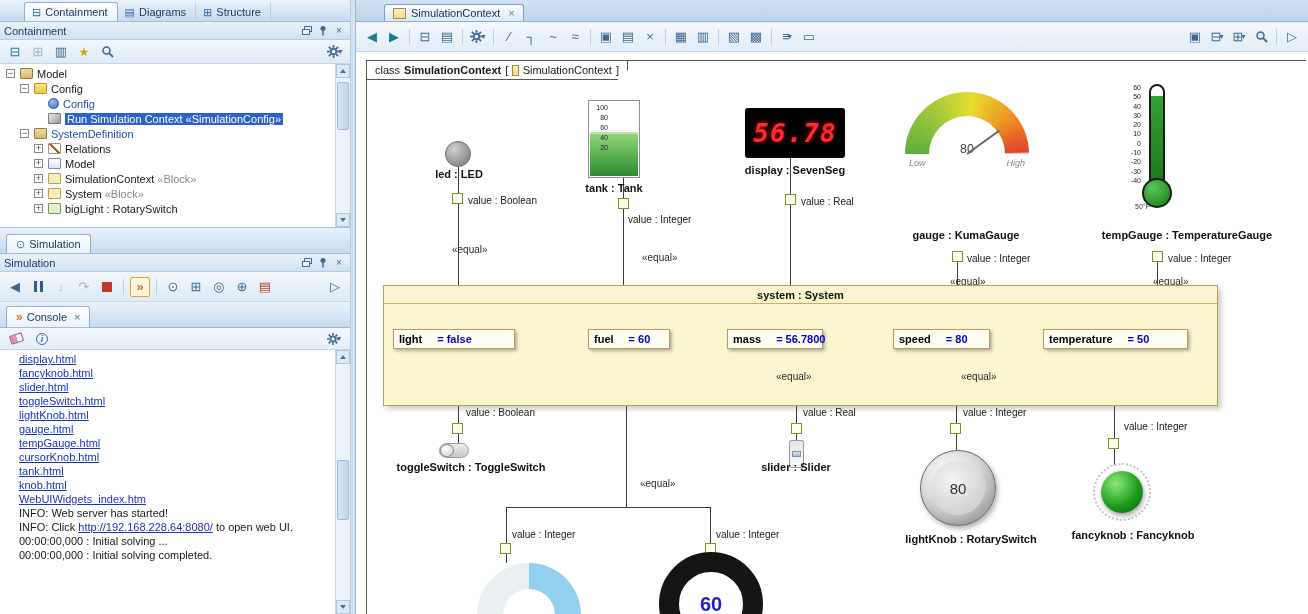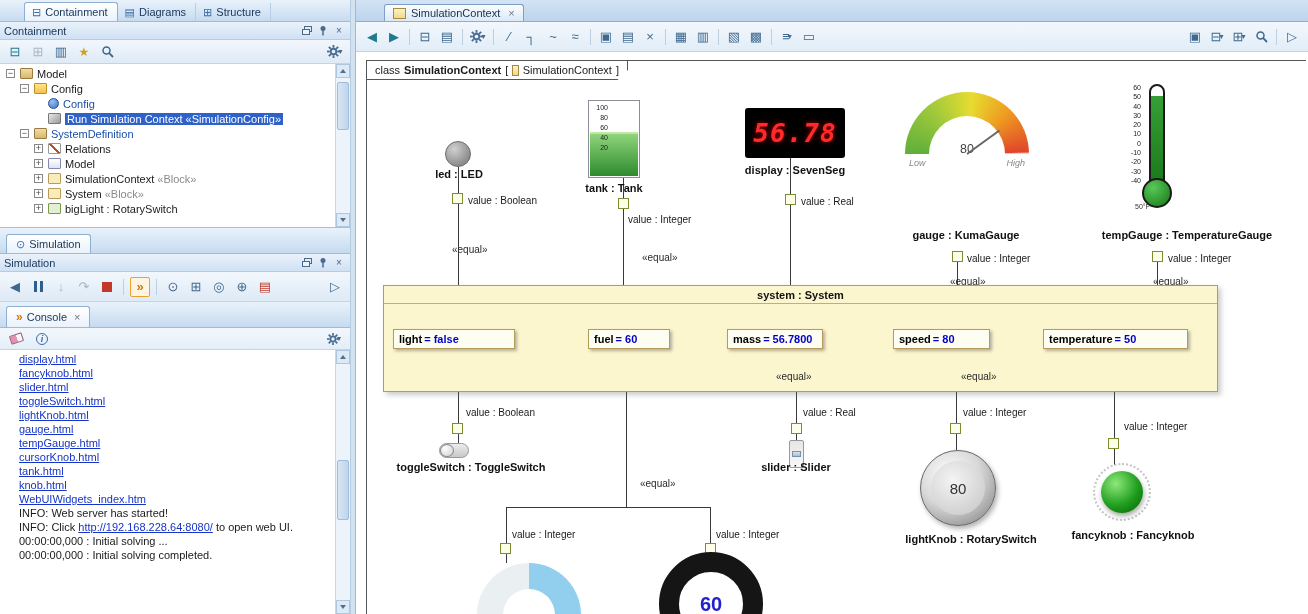--- a/index.html
+++ b/index.html
@@ -113,25 +113,25 @@
   .kuma-low { position:absolute; left:4px; top:66px; font-size:9px; font-style:italic; color:#888; }
   .kuma-high { position:absolute; right:4px; top:66px; font-size:9px; font-style:italic; color:#888; }
 
   .thermo { position:absolute; left:749px; top:30px; width:92px; height:128px; }
   .thermo-scale { position:absolute; left:8px; top:2px; width:28px; height:100px; display:flex; flex-direction:column; justify-content:space-between; align-items:flex-end; font-size:7px; color:#222; }
   .thermo-tube { position:absolute; left:44px; top:2px; width:16px; height:100px; border:2px solid #1A1A1A; border-radius:8px 8px 0 0; background:#fff; overflow:hidden; }
   .thermo-fill { position:absolute; left:0; right:0; bottom:0; height:90%; background:linear-gradient(#35A035,#1C7A1C); }
   .thermo-bulb { position:absolute; left:37px; top:96px; width:30px; height:30px; border-radius:50%; background:radial-gradient(circle at 35% 30%,#58C858,#157815); border:2px solid #1A1A1A; }
   .thermo-reading { position:absolute; left:30px; bottom:0; font-size:7px; color:#333; }
 
-  .sysblock { position:absolute; left:27px; top:233px; width:835px; height:107px; background:#FCF6CF; border:1px solid #B89B5A; box-shadow:3px 3px 5px rgba(110,110,110,.35); }
+  .sysblock { position:absolute; left:27px; top:233px; width:835px; height:121px; background:#FCF6CF; border:1px solid #B89B5A; box-shadow:3px 3px 5px rgba(110,110,110,.35); }
   .sysheader { height:18px; line-height:18px; text-align:center; font-weight:bold; color:#111; border-bottom:1px solid #C8B060; }
   .vbox { position:absolute; height:20px; background:#FEFDF2; border:1px solid #B89B5A; box-shadow:2px 2px 3px rgba(90,90,90,.45); display:flex; align-items:center; padding:0 5px; white-space:nowrap; }
   .vname { font-weight:bold; color:#000; }
-  .vval { font-weight:bold; color:#0000C8; margin-left:2px; }
+  .vval { font-weight:bold; color:#0000C8; margin-left:15px; }
 
   .toggle { position:absolute; left:83px; top:391px; width:30px; height:15px; border-radius:8px; background:linear-gradient(#ECECEC,#C8C8C8); border:1px solid #999; }
   .toggle-knob { position:absolute; left:0; top:0; width:14px; height:13px; border-radius:50%; background:radial-gradient(circle at 35% 30%,#FFF,#CFCFCF); border:1px solid #888; }
 
   .sliderw { position:absolute; left:433px; top:388px; width:15px; height:28px; background:linear-gradient(#E6E6E6,#F8F8F8); border:1px solid #999; border-radius:2px; }
   .slider-grip { position:absolute; left:2px; right:2px; top:10px; height:6px; background:linear-gradient(#D8E4F0,#A8BCD0); border:1px solid #7890A8; }
 
   .rotary { position:absolute; left:564px; top:398px; width:76px; height:76px; border-radius:50%;
     background:radial-gradient(circle at 38% 32%,#FFFFFF,#D8D8D8 45%,#9E9E9E 78%,#6F6F6F); border:1px solid #666; box-shadow:2px 3px 5px rgba(0,0,0,.3); }
   .rotary-inner { position:absolute; left:10px; top:10px; width:54px; height:54px; border-radius:50%; background:radial-gradient(circle at 40% 35%,#F4F4F4,#C4C4C4); display:flex; align-items:center; justify-content:center; font-size:15px; color:#333; }

